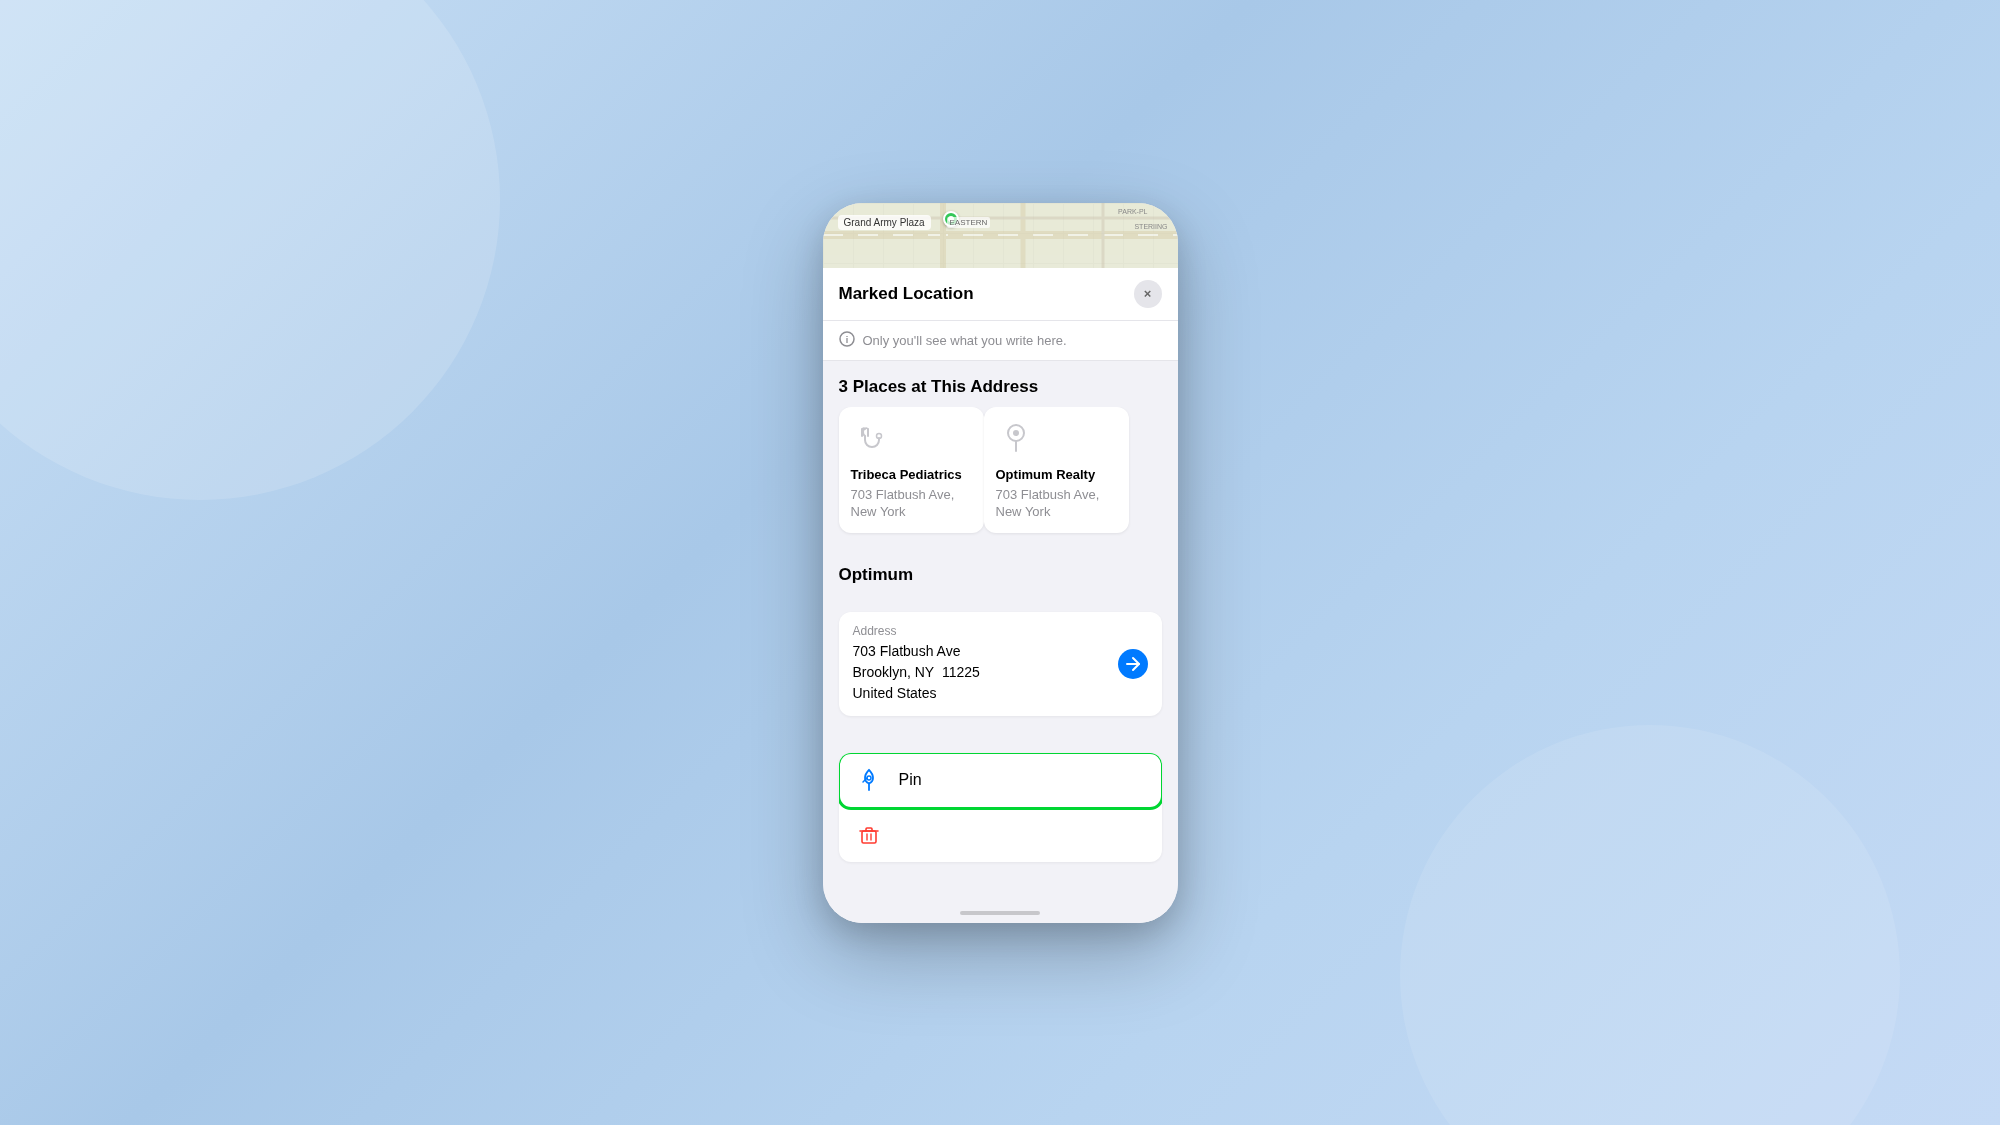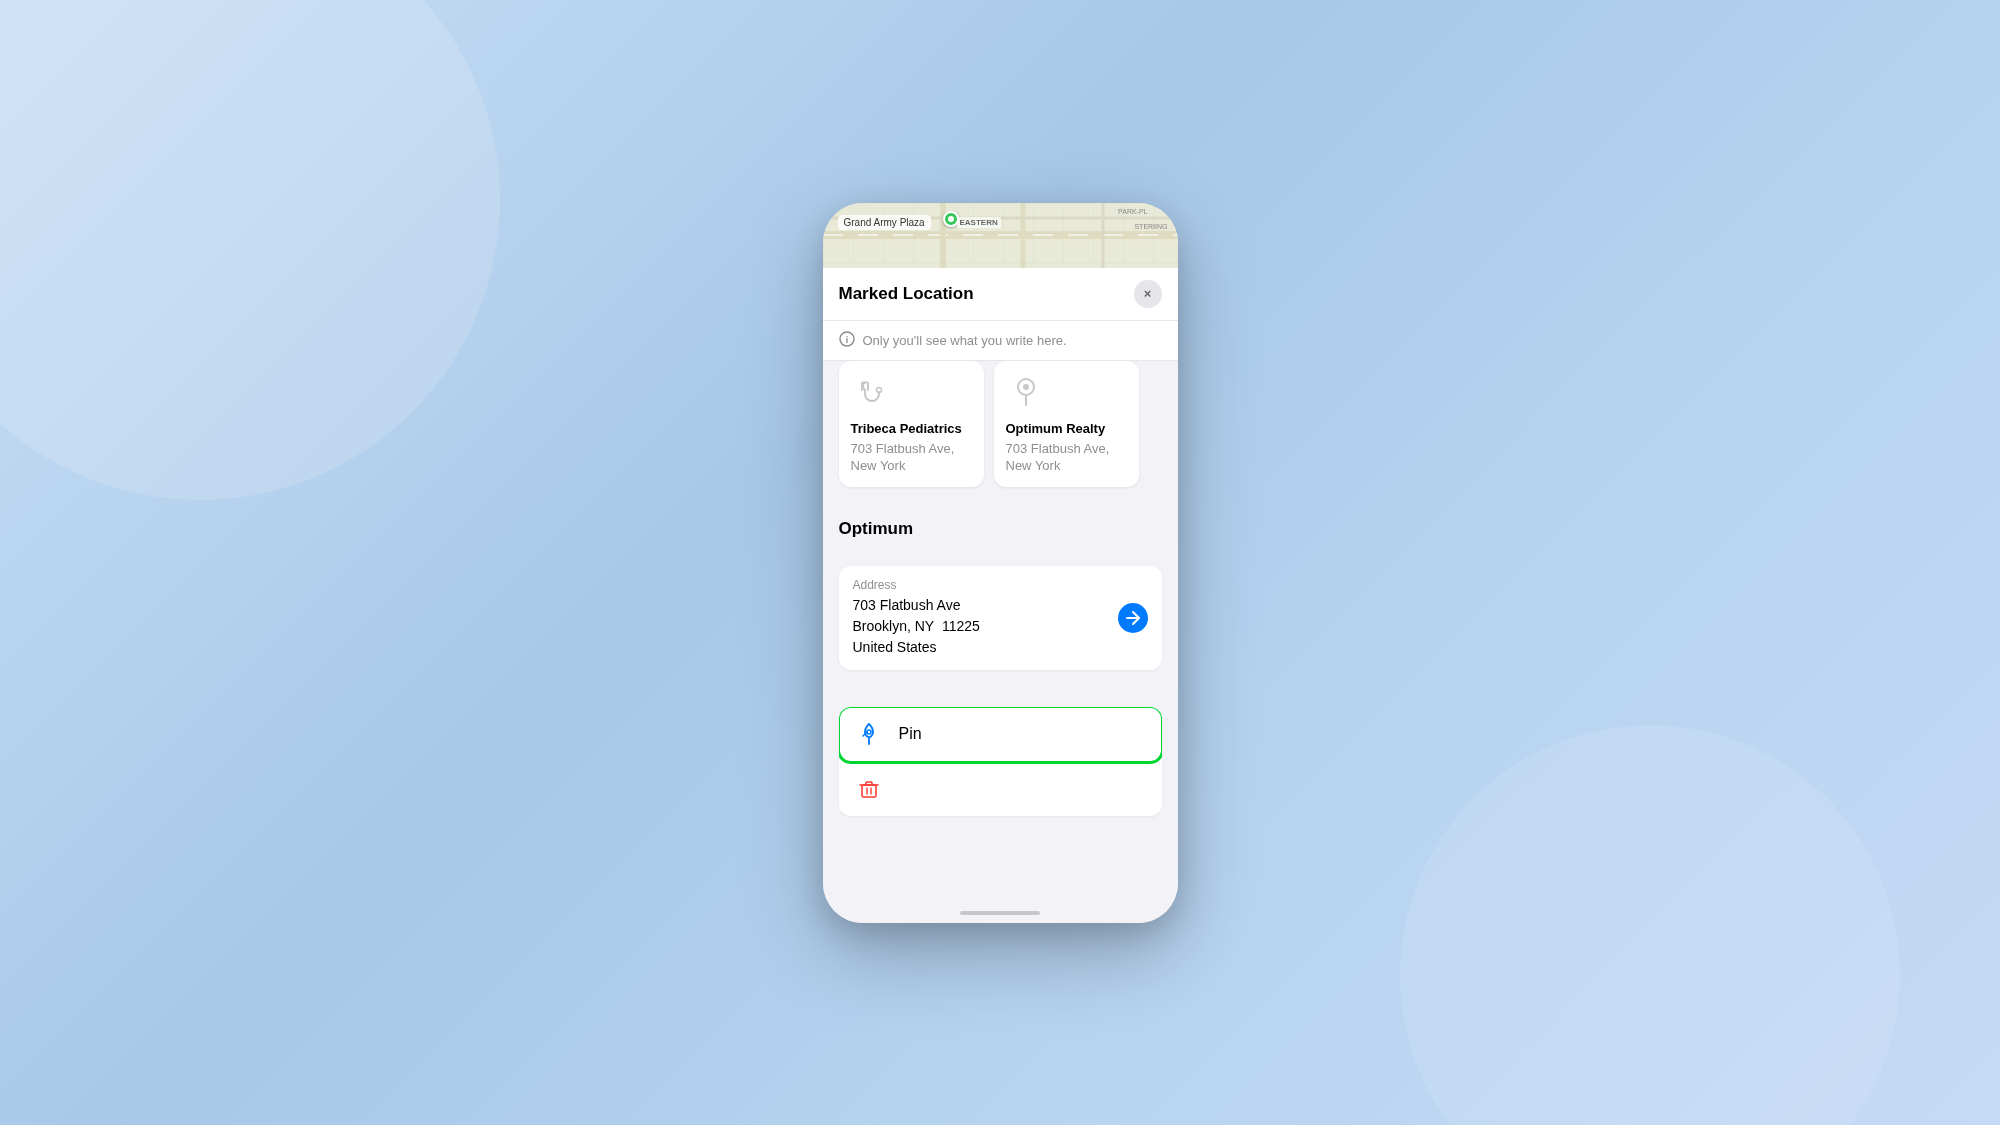--- a/index.html
+++ b/index.html
@@ -183,21 +183,20 @@
     .section-heading {
       padding: 16px 16px 10px 16px;
       font-size: 17px;
       font-weight: 600;
       color: #000;
     }
 
     
     .places-row {
       display: flex;
-      gap: 10px;
       padding: 0 16px 16px 16px;
       overflow-x: auto;
     }
 
     .place-card {
       background: white;
       border-radius: 12px;
       padding: 12px;
       min-width: 145px;
       max-width: 145px;
@@ -378,21 +377,21 @@
       <line x1="0" y1="15" x2="355" y2="15" stroke="#c9bfaa" stroke-width="3"></line>
       <line x1="280" y1="0" x2="280" y2="65" stroke="#c9bfaa" stroke-width="3"></line>
     </svg>
     <div class="map-label">Grand Army Plaza</div>
     <div class="map-marker">
       <svg width="8" height="8" viewBox="0 0 8 8">
           <circle cx="4" cy="4" r="3" fill="white"></circle>
         </svg>
     </div>
 
-    <span style="position:absolute;top:14px;left:134px;font-size:8px;color:#666;font-weight:700;background:rgba(255,255,255,0.7);padding:1px 3px;border-radius:2px">EASTERN</span>
+    <span style="position:absolute;top:14px;left:124px;font-size:8px;color:#666;font-weight:400;background:rgba(255,255,255,0.7);padding:1px 3px;border-radius:2px">EASTERN</span>
     <span style="position:absolute;top:5px;right:30px;font-size:7px;color:#888;font-weight:500">PARK-PL</span>
     <span style="position:absolute;top:20px;right:10px;font-size:7px;color:#888;font-weight:500">STERIING</span>
   </div>
 
   <div class="modal-sheet">
 
     <div class="modal-header">
       <span class="modal-title">Marked Location</span>
       <button class="close-button">×</button>
     </div>
@@ -403,20 +402,21 @@
         <span class="note-hint-icon">
           
           <svg width="16" height="16" viewBox="0 0 16 16">
             <circle cx="8" cy="8" r="7" fill="none" stroke="#8e8e93" stroke-width="1.5"></circle>
             <text x="8" y="12" text-anchor="middle" font-size="9" fill="#8e8e93" font-weight="600">i</text>
           </svg>
         </span>
         <span class="note-hint-text">Only you'll see what you write here.</span>
       </div>
 
+      <div class="section-heading">3 Places at This Address</div>
 
       <div class="places-row">
 
         <div class="place-card">
           <div class="place-card-icon">
 
             <svg width="32" height="32" viewBox="0 0 32 32" fill="none">
               <path d="M10 6 C10 6 8 6 8 9 C8 12 10 13 10 13 L10 17 C10 21 13 24 17 24 C21 24 24 21 24 17 L24 15" stroke="#c7c7cc" stroke-width="2" stroke-linecap="round" fill="none"></path>
               <circle cx="24" cy="13" r="2.5" stroke="#c7c7cc" stroke-width="1.5" fill="none"></circle>
               <path d="M7 6 L7 13" stroke="#c7c7cc" stroke-width="2" stroke-linecap="round"></path>

